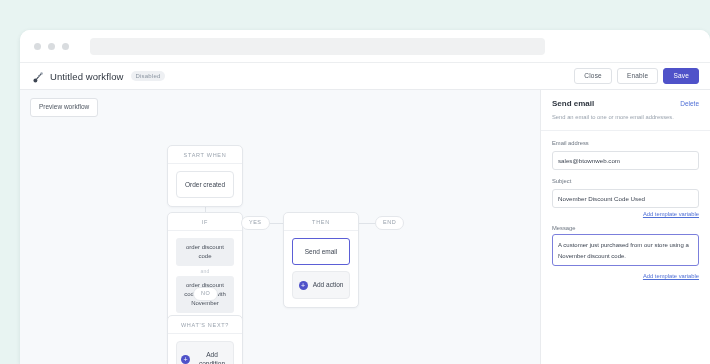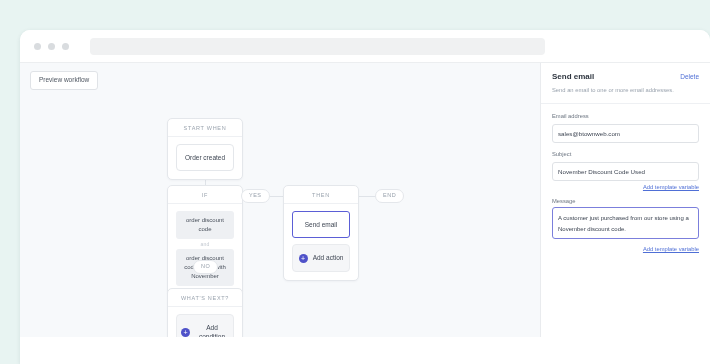--- a/index.html
+++ b/index.html
@@ -300,20 +300,37 @@
 
   <div class="browser-chrome">
     <div class="dots">
       <span class="dot"></span>
       <span class="dot"></span>
       <span class="dot"></span>
     </div>
     <div class="addressbar"></div>
   </div>
 
+  <div class="app-header">
+    <span class="wf-icon">
+      <svg viewBox="0 0 16 16" width="13" height="13">
+        <circle cx="4.2" cy="11.6" r="2.4" fill="#3d4552"></circle>
+        <path d="M5.6 10.0 L11.2 3.6" stroke="#3d4552" stroke-width="1.3" fill="none"></path>
+        <circle cx="11.8" cy="3.0" r="1.5" fill="#9aa3ae"></circle>
+        <circle cx="8.4" cy="6.0" r="1.1" fill="#9aa3ae"></circle>
+      </svg>
+    </span>
+    <span class="wf-title">Untitled workflow</span>
+    <span class="badge-disabled">Disabled</span>
+    <div class="header-actions">
+      <button class="btn">Close</button>
+      <button class="btn">Enable</button>
+      <button class="btn btn-primary">Save</button>
+    </div>
+  </div>
 
   <div class="app-body">
 
     <div class="canvas">
 
       <button class="preview-btn">Preview workflow</button>
 
       <div class="vline" style="left:185px; top:104px; height:18px;"></div>
 
       <div class="vline" style="left:185px; top:183px; height:14px;"></div>

